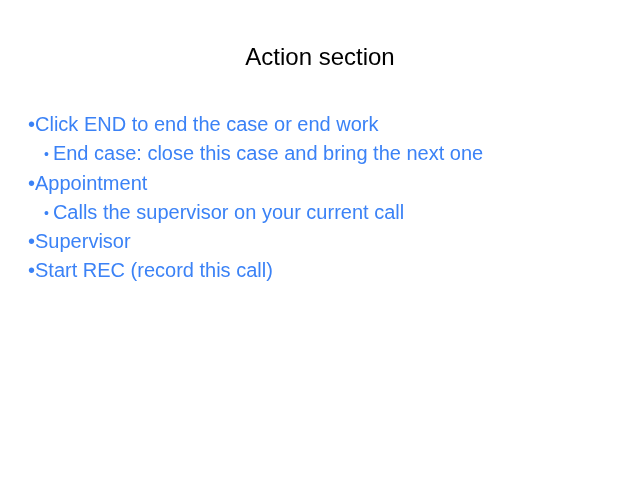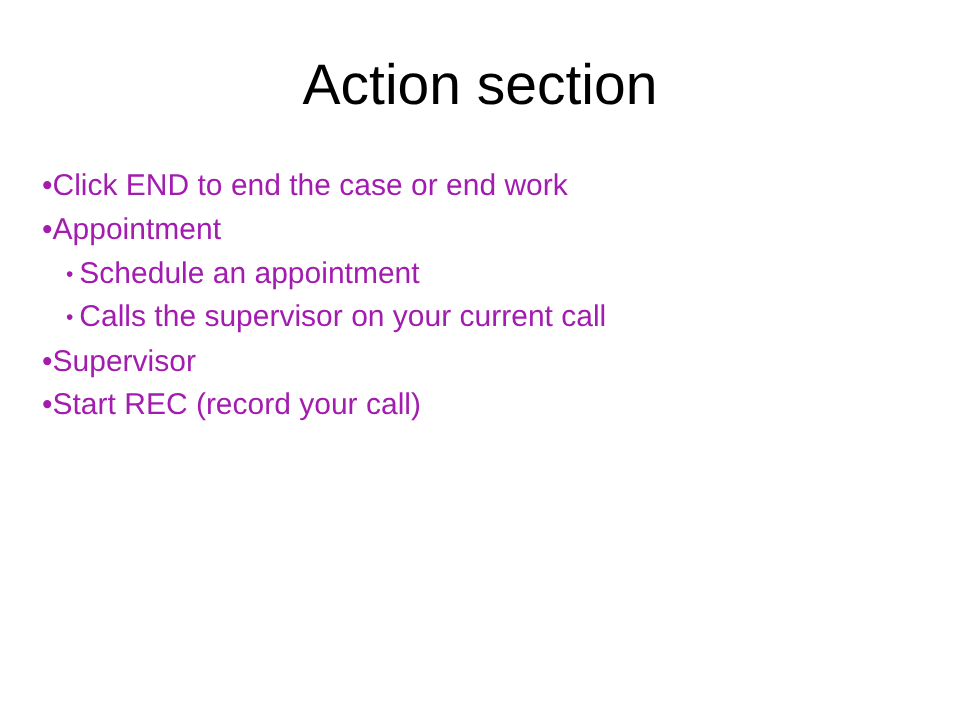--- a/index.html
+++ b/index.html
@@ -16,37 +16,37 @@
     font-family: "Liberation Sans", sans-serif;
     color: #000000;
     -webkit-font-smoothing: none;
   }
   .slide-title {
     position: absolute;
     left: 0;
     top: 40px;
     width: 640px;
     text-align: center;
-    font-size: 38px;
+    font-size: 24px;
     line-height: 34px;
     font-weight: normal;
     color: #000000;
     white-space: nowrap;
   }
   .body-box {
     position: absolute;
     left: 28px;
     top: 110px;
     width: 584px;
   }
   .bullet-line {
     display: block;
     font-size: 20px;
     line-height: 29px;
-    color: #a21caf;
+    color: #3b82f6;
     text-indent: 0;
   }
   
   .lvl1 {
     padding-left: 0;
     text-indent: -0px;
   }
   .lvl1 .bullet-glyph {
     font-size: 20px;
     letter-spacing: 0;
@@ -71,20 +71,20 @@
 </head>
 <body>
 
 <div class="slide" style="background: rgb(255, 255, 255); color: rgb(0, 0, 0);">
 
   <div class="slide-title">Action section</div>
 
   <div class="body-box">
 
   <div class="bullet-line lvl1"><span class="bullet-glyph">•</span><span class="bullet-text">Click END to end the case or end work</span></div>
+      <div class="bullet-line lvl2"><span class="bullet-glyph">•</span><span class="bullet-gap"></span><span class="bullet-text">End case: close this case and bring the next one</span></div>
       <div class="bullet-line lvl1"><span class="bullet-glyph">•</span><span class="bullet-text">Appointment</span></div>
-      <div class="bullet-line lvl2"><span class="bullet-glyph">•</span><span class="bullet-gap"></span><span class="bullet-text">Schedule an appointment</span></div>
       <div class="bullet-line lvl2"><span class="bullet-glyph">•</span><span class="bullet-gap"></span><span class="bullet-text">Calls the supervisor on your current call</span></div>
       <div class="bullet-line lvl1"><span class="bullet-glyph">•</span><span class="bullet-text">Supervisor</span></div>
-      <div class="bullet-line lvl1"><span class="bullet-glyph">•</span><span class="bullet-text">Start REC (record your call)</span></div>
+      <div class="bullet-line lvl1"><span class="bullet-glyph">•</span><span class="bullet-text">Start REC (record this call)</span></div>
     </div>
 
 </div>
 
 </body></html>

